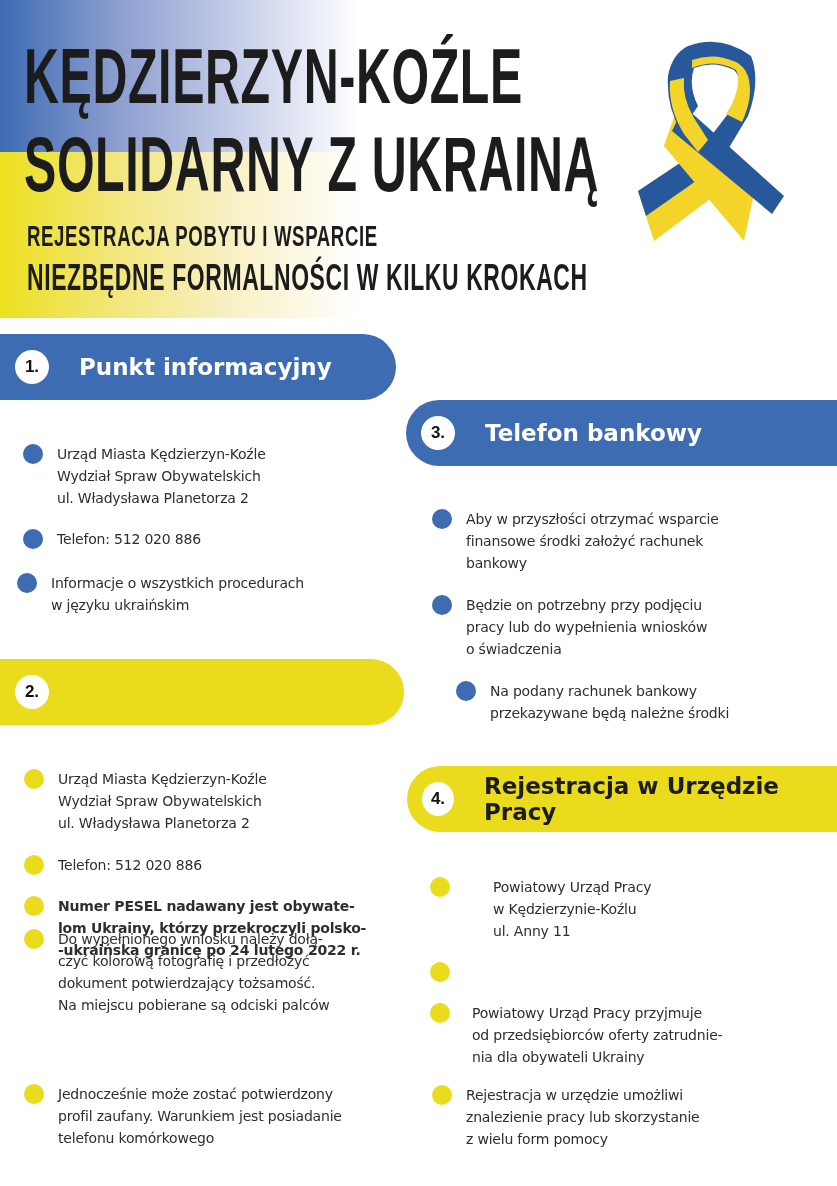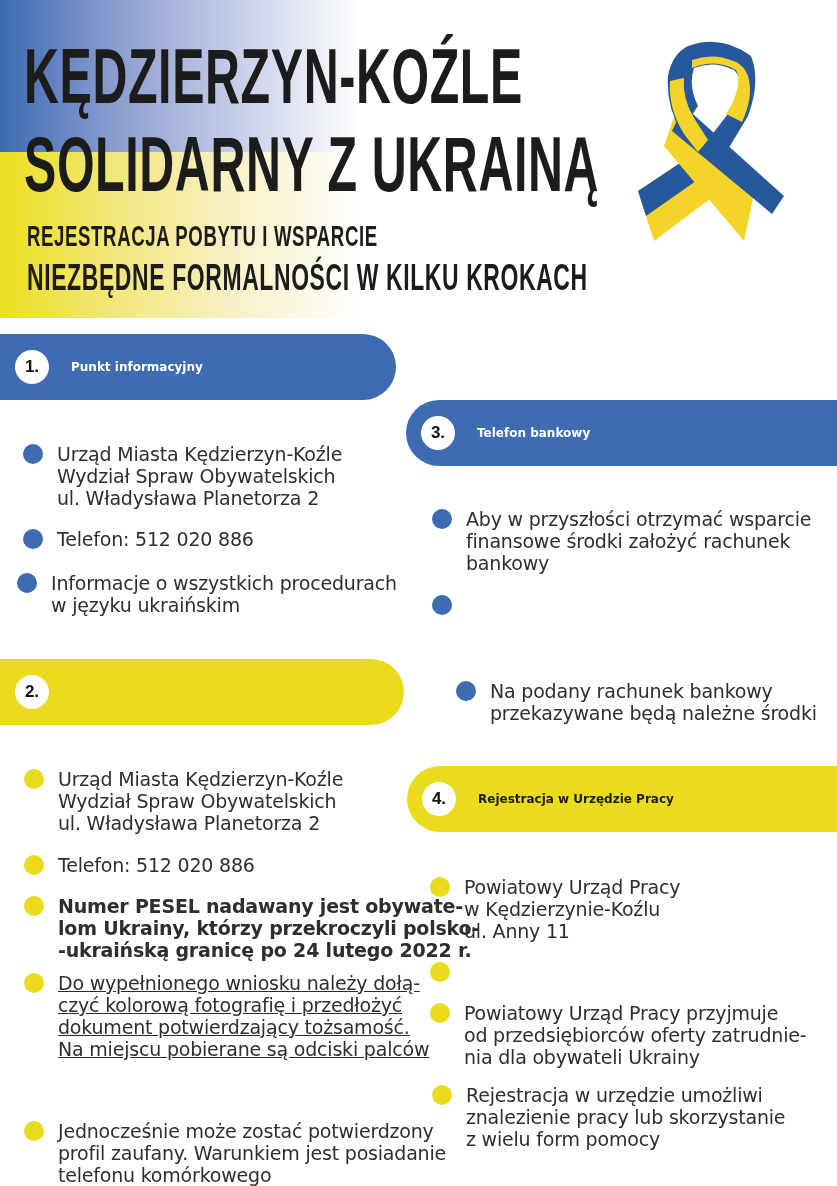--- a/index.html
+++ b/index.html
@@ -41,34 +41,34 @@
   .step-bar.yellow { background: #eadb1d; color: #1c1c1c; }
   .step-bar.left { left: 0; border-radius: 0 33px 33px 0; }
   .step-bar.right { right: 0; border-radius: 33px 0 0 33px; }
   .step-num {
     width: 34px; height: 34px; border-radius: 50%; background: #ffffff;
     color: #111; font-weight: bold; font-size: 17px;
     display: flex; align-items: center; justify-content: center;
     margin-left: 15px; font-family: "Liberation Sans", sans-serif;
   }
   .step-title {
-    margin-left: 22px; font-weight: bold; font-size: 12px;
+    margin-left: 30px; font-weight: bold; font-size: 23px;
     font-family: "DejaVu Sans", sans-serif;
   }
 
   .bullet {
     position: absolute; display: flex; align-items: flex-start;
   }
   .dot {
     width: 20px; height: 20px; border-radius: 50%; flex: 0 0 20px; margin-top: 1px;
   }
   .dot.blue { background: #3d6cb2; }
   .dot.yellow { background: #eadb1d; }
   .bullet-text {
-    margin-left: 14px; font-size: 19px; line-height: 22px;
+    margin-left: 14px; font-size: 14px; line-height: 22px;
     white-space: pre-line; color: #2e2e2e;
     font-family: "DejaVu Sans", sans-serif;
     letter-spacing: -0.2px;
   }
 </style>
 </head>
 <body>
 
 <div class="hero-bg">
   <div class="blue"></div>
@@ -125,67 +125,70 @@
 <div class="bullet" style="left:24px; top:854px;">
   <span class="dot yellow"></span>
   <span class="bullet-text">Telefon: 512 020 886</span>
 </div>
 <div class="bullet" style="left:24px; top:895px;font-weight:bold;">
   <span class="dot yellow"></span>
   <span class="bullet-text">Numer PESEL nadawany jest obywate-
 lom Ukrainy, którzy przekroczyli polsko-
 -ukraińską granicę po 24 lutego 2022 r.</span>
 </div>
-<div class="bullet" style="left:24px; top:972px;text-decoration:underline;">
+<div class="bullet" style="left:24px; top:928px;">
   <span class="dot yellow"></span>
   <span class="bullet-text">Do wypełnionego wniosku należy dołą-
 czyć kolorową fotografię i przedłożyć
 dokument potwierdzający tożsamość.
 Na miejscu pobierane są odciski palców</span>
 </div>
-<div class="bullet" style="left:24px; top:1120px;">
+<div class="bullet" style="left:24px; top:1083px;">
   <span class="dot yellow"></span>
   <span class="bullet-text">Jednocześnie może zostać potwierdzony
 profil zaufany. Warunkiem jest posiadanie
 telefonu komórkowego</span>
 </div>
 
 <div class="step-bar blue right" style="top:400px; width:431px;">
   <div class="step-num">3.</div>
   <div class="step-title">Telefon bankowy</div>
 </div>
 <div class="bullet" style="left:432px; top:508px;">
   <span class="dot blue"></span>
   <span class="bullet-text">Aby w przyszłości otrzymać wsparcie
 finansowe środki założyć rachunek
 bankowy</span>
 </div>
 <div class="bullet" style="left:432px; top:594px;">
   <span class="dot blue"></span>
+  <span class="bullet-text">Będzie on potrzebny przy podjęciu
+pracy lub do wypełnienia wniosków
+o świadczenia</span>
 </div>
 <div class="bullet" style="left:456px; top:680px;">
   <span class="dot blue"></span>
   <span class="bullet-text">Na podany rachunek bankowy
 przekazywane będą należne środki</span>
 </div>
 
 <div class="step-bar yellow right" style="top:766px; width:430px;">
   <div class="step-num">4.</div>
   <div class="step-title">Rejestracja w Urzędzie Pracy</div>
 </div>
-<div class="bullet" style="left:430px; top:876px;">
+<div class="bullet" style="left:430px; top:876px;gap:29px;">
   <span class="dot yellow"></span>
   <span class="bullet-text">Powiatowy Urząd Pracy
 w Kędzierzynie-Koźlu
 ul. Anny 11</span>
 </div>
 <div class="bullet" style="left:430px; top:961px;">
   <span class="dot yellow"></span>
 </div>
-<div class="bullet" style="left:430px; top:1002px;">
+<div class="bullet" style="left:430px; top:1002px;gap:8px;">
   <span class="dot yellow"></span>
   <span class="bullet-text">Powiatowy Urząd Pracy przyjmuje
 od przedsiębiorców oferty zatrudnie-
 nia dla obywateli Ukrainy</span>
 </div>
 <div class="bullet" style="left:432px; top:1084px;justify-content:center;">
   <span class="dot yellow"></span>
   <span class="bullet-text">Rejestracja w urzędzie umożliwi
 znalezienie pracy lub skorzystanie
 z wielu form pomocy</span>

